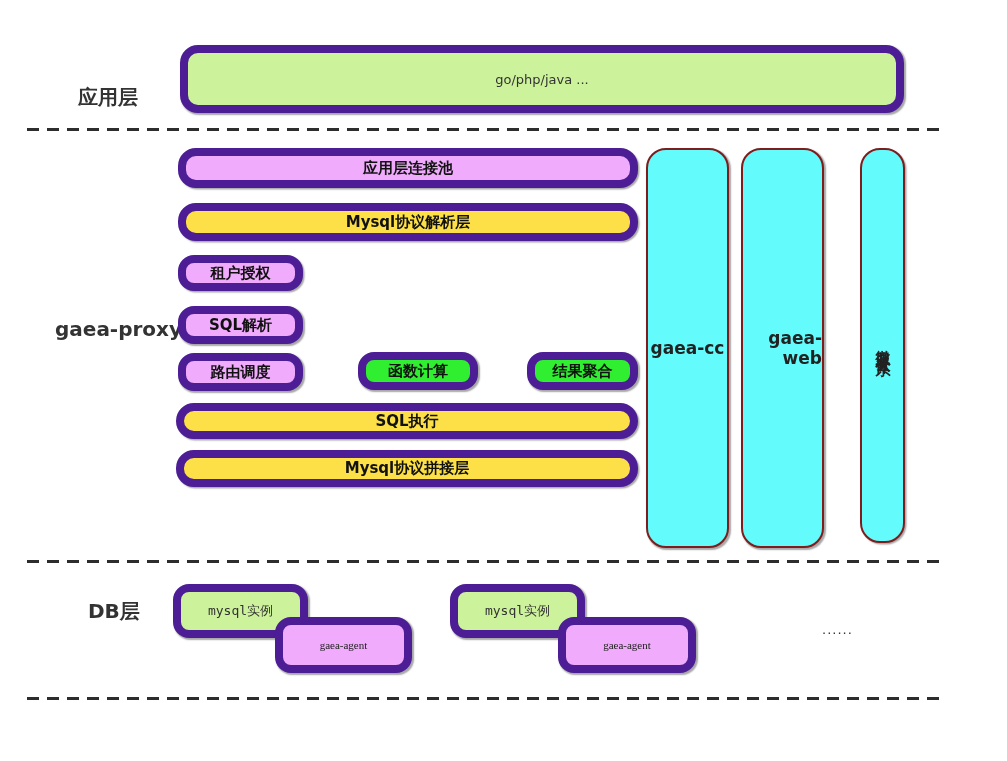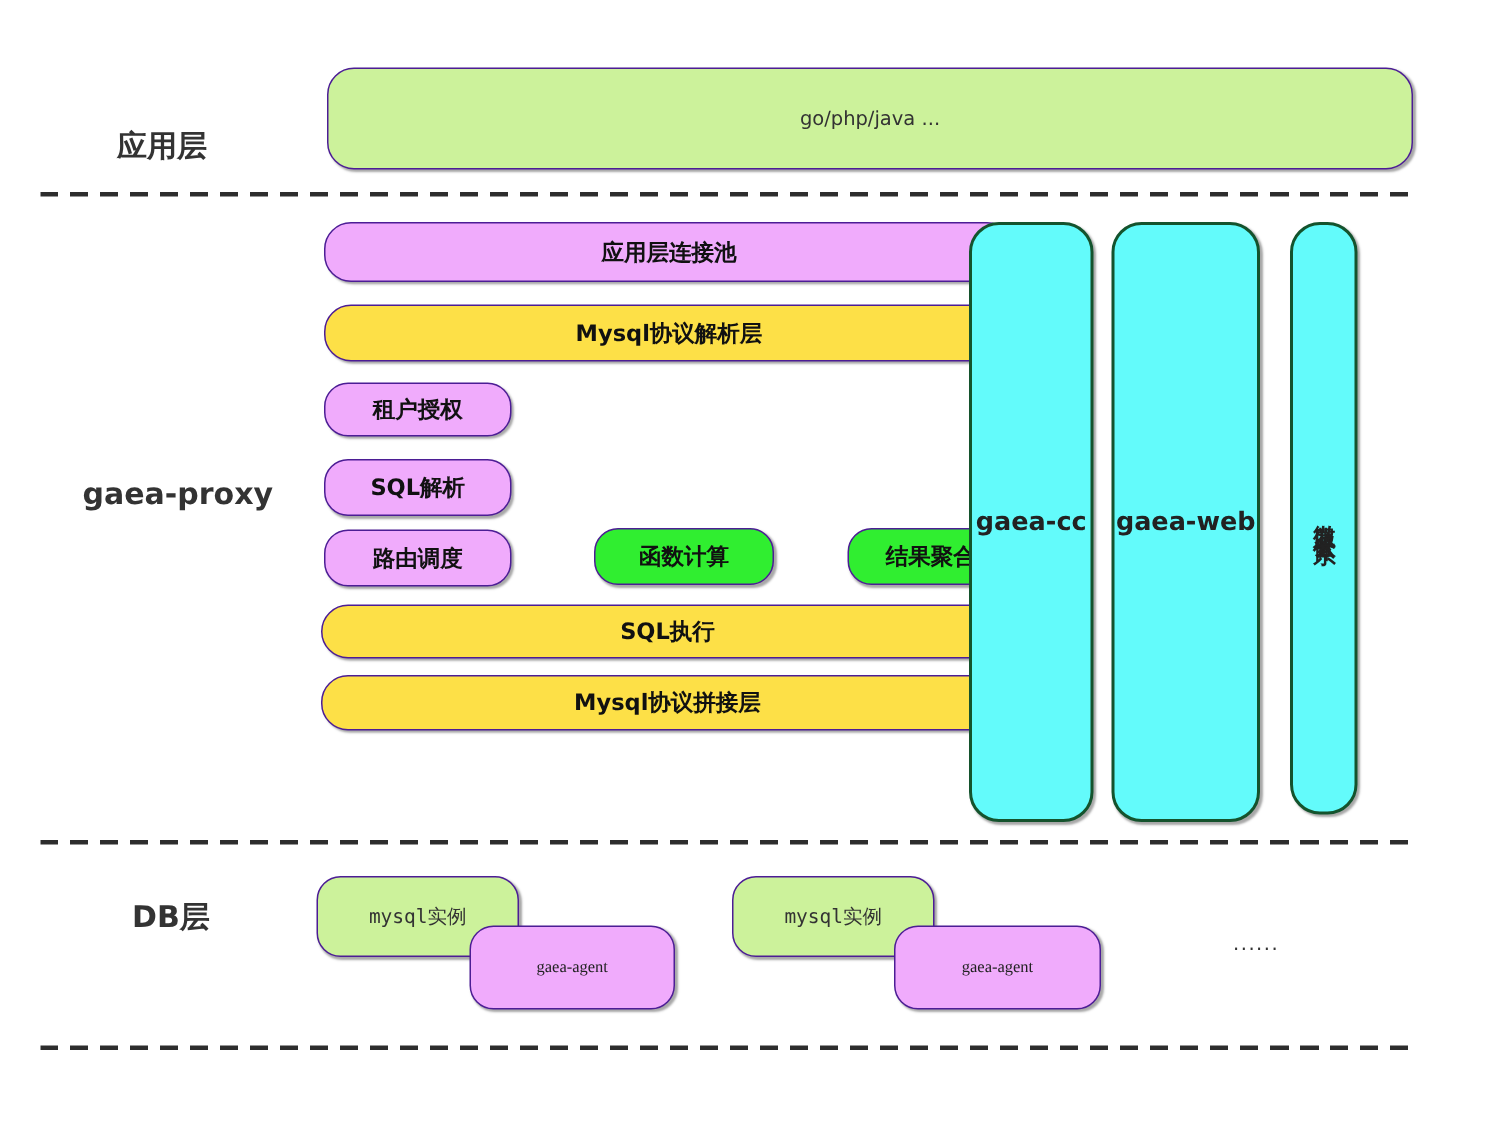--- a/index.html
+++ b/index.html
@@ -11,31 +11,30 @@
   .abs{position:absolute;box-sizing:border-box;}
 
   
   .dash{
     height:3px;
     background:repeating-linear-gradient(90deg,#2d2d2d 0 12px,transparent 12px 20px);
   }
 
   
   .node{
-    border:1px solid #4c1d95;
+    border:8px solid #4c1d95;
     border-radius:16px;
     display:flex;align-items:center;justify-content:center;
     box-shadow:1.5px 1.5px 1.5px rgba(0,0,0,0.35);
     font-weight:bold;font-size:15px;color:#111;
     text-align:center;
-    margin-left:38px;
   }
   .node.big{border-radius:18px;}
   .col{
-    border:2px solid #14532d;border-radius:20px;
+    border:2px solid #7f1d1d;border-radius:20px;
     box-shadow:1.5px 1.5px 1.5px rgba(0,0,0,0.35);
     display:flex;align-items:center;justify-content:center;
     font-weight:bold;font-size:17px;color:#222;
   }
 
   .bg-appgreen{background:#ccf29b;}
   .bg-blue{background:#f0abfc;font-family:Liberation Serif, serif;}
   .bg-yellow{background:#fde047;}
   .bg-pink{background:#f0abfc;text-align:center;}
   .bg-green{background:#30ee30;}
@@ -85,21 +84,21 @@
 
   <div class="abs node bg-green" style="left:527px;top:352px;width:111px;height:38px;">结果聚合</div>
 
   <div class="abs node bg-yellow big" style="left:176px;top:403px;width:462px;height:36px;">SQL执行</div>
 
   <div class="abs node bg-yellow big" style="left:176px;top:450px;width:462px;height:37px;">Mysql协议拼接层</div>
 
 
   <div class="abs col bg-cyan" style="left:646px;top:148px;width:83px;height:400px;">gaea-cc</div>
 
-  <div class="abs col bg-cyan" style="left:741px;top:148px;width:99px;height:400px;text-align:right;">gaea-web</div>
+  <div class="abs col bg-cyan" style="left:741px;top:148px;width:83px;height:400px;text-align:right;">gaea-web</div>
 
   <div class="abs col bg-cyan" style="left:860px;top:148px;width:45px;height:395px;">
     <span class="vertical-text">微服务体系</span>
   </div>
 
   <div class="abs dash" style="left:27px;top:560px;width:913px;"></div>
 
   <div class="abs layer-label" style="left:88px;top:598px;">DB层</div>
 
   <div class="abs node bg-appgreen" style="left:173px;top:584px;width:135px;height:54px;z-index:1;">

